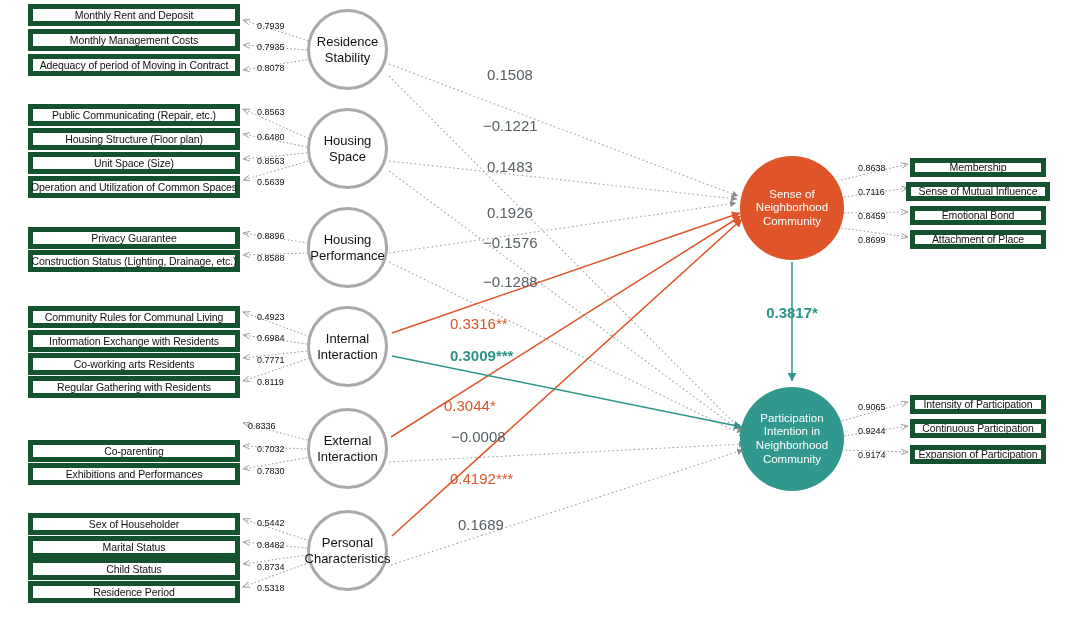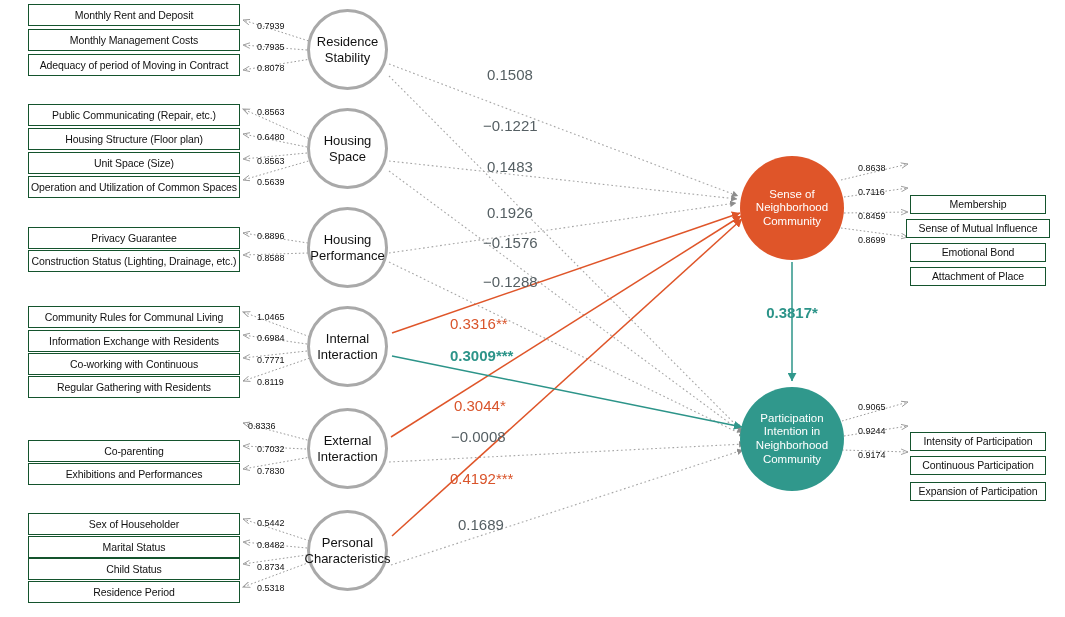--- a/index.html
+++ b/index.html
@@ -7,27 +7,27 @@
     font-family:"Liberation Sans", sans-serif;
     width:1065px;height:617px;position:relative;overflow:hidden;
     color:#1a1a1a;
   }
   #sem-root{position:absolute;left:0;top:0;width:1065px;height:617px;}
   #wires{position:absolute;left:0;top:0;width:1065px;height:617px;}
 
   
   .ind-box{
     position:absolute;box-sizing:border-box;
-    border:1px solid #14532d;background:#ffffff;
+    border:5px solid #14532d;background:#ffffff;
     display:flex;align-items:center;justify-content:center;
     font-size:10.5px;line-height:1;color:#111;
     letter-spacing:-0.1px;white-space:nowrap;
   }
   .ind-left{left:28px;width:212px;height:22px;}
-  .ind-right{width:136px;height:19px;margin-top:37px;}
+  .ind-right{width:136px;height:19px;}
 
   
   .latent{
     position:absolute;box-sizing:border-box;border-radius:50%;
     display:flex;align-items:center;justify-content:center;
     text-align:center;line-height:1.18;
   }
   .latent-exo{
     width:81px;height:81px;border:3px solid #a9a9a9;background:#fff;
     font-size:13px;color:#111;
@@ -170,21 +170,21 @@
       <span>Construction Status (Lighting, Drainage, etc.)</span>
     </div>
 
   <div class="ind-box ind-left" style="top:306px">
       <span>Community Rules for Communal Living</span>
     </div>
   <div class="ind-box ind-left" style="top:330px">
       <span>Information Exchange with Residents</span>
     </div>
   <div class="ind-box ind-left" style="top:353px">
-      <span>Co-working with Continuous</span>
+      <span>Co-working arts Residents</span>
     </div>
   <div class="ind-box ind-left" style="top:376px">
       <span>Regular Gathering with Residents</span>
     </div>
 
   <div class="ind-box ind-left" style="top:440px">
       <span>Co-parenting</span>
     </div>
   <div class="ind-box ind-left" style="top:463px">
       <span>Exhibitions and Performances</span>
@@ -208,21 +208,21 @@
   <div class="lbl" style="left:257px;top:64px">0.8078</div>
 
   <div class="lbl" style="left:257px;top:108px">0.8563</div>
   <div class="lbl" style="left:257px;top:133px">0.6480</div>
   <div class="lbl" style="left:257px;top:157px">0.8563</div>
   <div class="lbl" style="left:257px;top:178px">0.5639</div>
 
   <div class="lbl" style="left:257px;top:232px">0.8896</div>
   <div class="lbl" style="left:257px;top:254px">0.8588</div>
 
-  <div class="lbl" style="left:257px;top:313px">1.0465</div>
+  <div class="lbl" style="left:257px;top:313px">0.4923</div>
   <div class="lbl" style="left:257px;top:334px">0.6984</div>
   <div class="lbl" style="left:257px;top:356px">0.7771</div>
   <div class="lbl" style="left:257px;top:378px">0.8119</div>
 
   <div class="lbl" style="left:248px;top:422px">0.8336</div>
   <div class="lbl" style="left:257px;top:445px">0.7032</div>
   <div class="lbl" style="left:257px;top:467px">0.7830</div>
 
   <div class="lbl" style="left:257px;top:519px">0.5442</div>
   <div class="lbl" style="left:257px;top:541px">0.8482</div>
@@ -251,21 +251,21 @@
   <div class="path-lbl lbl-ns" style="left:487px;top:67px">0.1508</div>
   <div class="path-lbl lbl-ns" style="left:483px;top:118px">−0.1221</div>
   <div class="path-lbl lbl-ns" style="left:487px;top:159px">0.1483</div>
 
   <div class="path-lbl lbl-ns" style="left:487px;top:205px">0.1926</div>
   <div class="path-lbl lbl-ns" style="left:483px;top:235px">−0.1576</div>
   <div class="path-lbl lbl-ns" style="left:483px;top:274px">−0.1288</div>
 
   <div class="path-lbl lbl-pos" style="left:450px;top:316px">0.3316**</div>
   <div class="path-lbl lbl-teal" style="left:450px;top:348px">0.3009***</div>
-  <div class="path-lbl lbl-pos" style="left:454px;top:398px">0.3044*</div>
+  <div class="path-lbl lbl-pos" style="left:444px;top:398px">0.3044*</div>
   <div class="path-lbl lbl-ns" style="left:451px;top:429px">−0.0008</div>
   <div class="path-lbl lbl-pos" style="left:450px;top:471px">0.4192***</div>
   <div class="path-lbl lbl-ns" style="left:458px;top:517px">0.1689</div>
 
   <div class="path-lbl lbl-teal lbl-center" style="left:792px;top:305px">0.3817*</div>
 
   <div class="latent latent-endo" id="endo-0" style="left:740px;top:156px;width:104px;height:104px;background:#DF5529">
     <span style="padding:0 6px">Sense of Neighborhood Community</span>
   </div>
   <div class="latent latent-endo" id="endo-1" style="left:740px;top:387px;width:104px;height:104px;background:#30988C">

